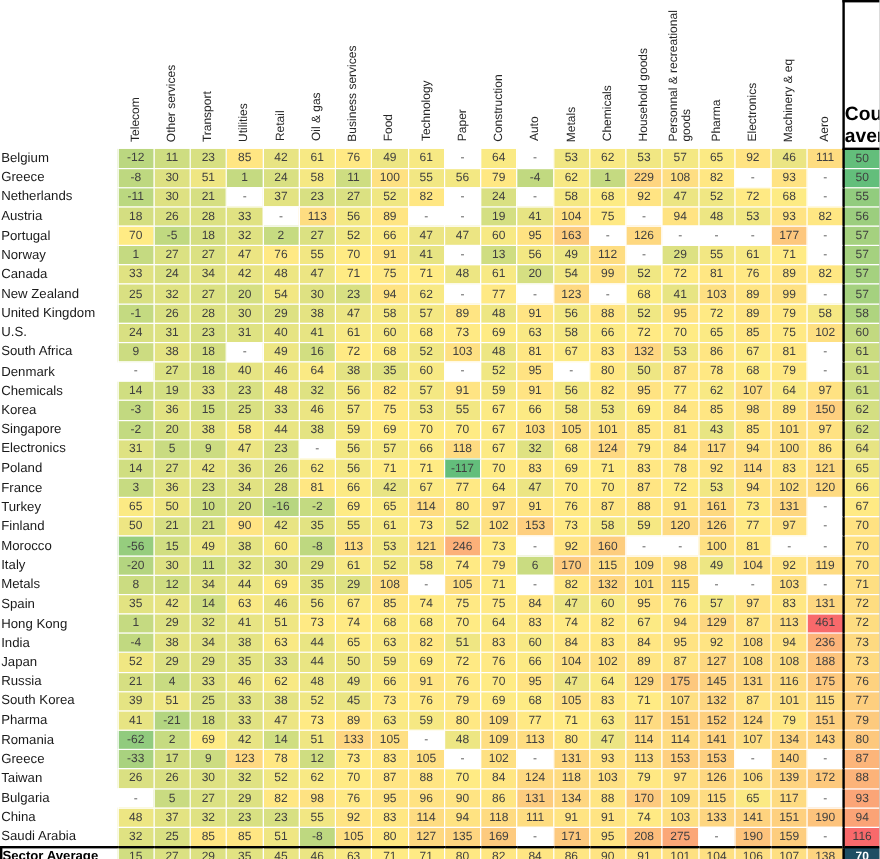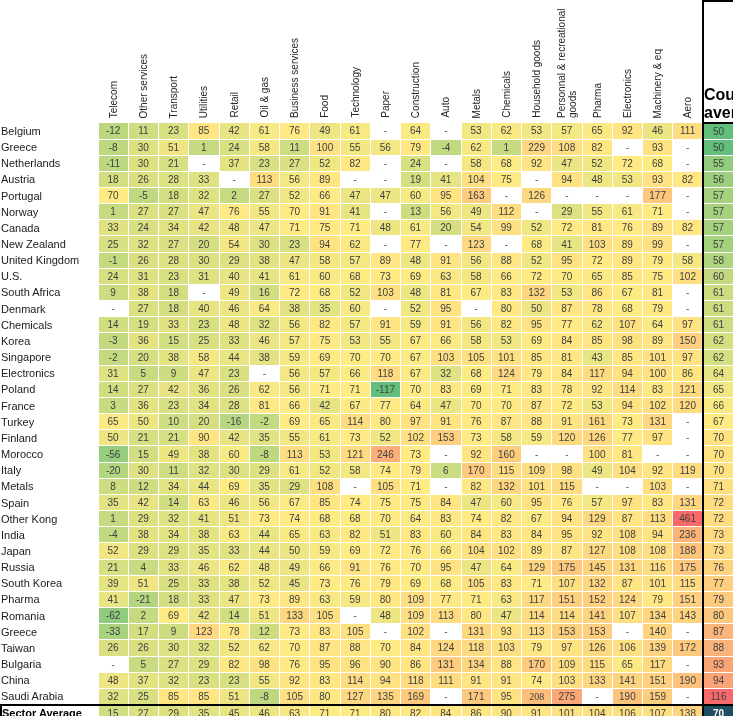--- a/index.html
+++ b/index.html
@@ -670,21 +670,21 @@
           <td class="cell" style="background: rgb(247, 233, 132);">60</td>
           <td class="cell" style="background: rgb(255, 227, 130);">95</td>
           <td class="cell" style="background: rgb(255, 233, 132);">76</td>
           <td class="cell" style="background: rgb(244, 232, 131);">57</td>
           <td class="cell" style="background: rgb(255, 226, 130);">97</td>
           <td class="cell" style="background: rgb(255, 231, 131);">83</td>
           <td class="cell" style="background: rgb(254, 215, 128);">131</td>
           <td class="cell avgcell" style="background: rgb(254, 221, 129);">72</td>
         </tr>
         <tr>
-          <td class="rowlabel">Other Kong</td>
+          <td class="rowlabel">Hong Kong</td>
           <td class="cell" style="background: rgb(197, 218, 129);">1</td>
           <td class="cell" style="background: rgb(221, 225, 130);">29</td>
           <td class="cell" style="background: rgb(223, 226, 130);">32</td>
           <td class="cell" style="background: rgb(231, 228, 131);">41</td>
           <td class="cell" style="background: rgb(239, 230, 131);">51</td>
           <td class="cell" style="background: rgb(255, 234, 132);">73</td>
           <td class="cell" style="background: rgb(255, 234, 132);">74</td>
           <td class="cell" style="background: rgb(253, 235, 132);">68</td>
           <td class="cell" style="background: rgb(253, 235, 132);">68</td>
           <td class="cell" style="background: rgb(255, 235, 132);">70</td>
@@ -949,21 +949,21 @@
           <td class="cell" style="background: rgb(239, 230, 131);">51</td>
           <td class="cell" style="background: rgb(190, 216, 128);">-8</td>
           <td class="cell" style="background: rgb(254, 223, 130);">105</td>
           <td class="cell" style="background: rgb(255, 232, 131);">80</td>
           <td class="cell" style="background: rgb(254, 216, 128);">127</td>
           <td class="cell" style="background: rgb(254, 213, 128);">135</td>
           <td class="cell" style="background: rgb(253, 202, 126);">169</td>
           <td class="cell dash" style="background: rgb(255, 255, 255);">-</td>
           <td class="cell" style="background: rgb(253, 201, 126);">171</td>
           <td class="cell" style="background: rgb(255, 227, 130);">95</td>
-          <td class="cell" style="background: rgb(253, 189, 123); font-family: Liberation Serif, serif;">208</td>
+          <td class="cell" style="background: rgb(253, 189, 123);">208</td>
           <td class="cell" style="background: rgb(251, 167, 119);">275</td>
           <td class="cell dash" style="background: rgb(255, 255, 255);">-</td>
           <td class="cell" style="background: rgb(253, 195, 124);">190</td>
           <td class="cell" style="background: rgb(253, 205, 126);">159</td>
           <td class="cell dash" style="background: rgb(255, 255, 255);">-</td>
           <td class="cell avgcell" style="background: rgb(248, 105, 107);">116</td>
         </tr>
         <tr class="footer">
           <td class="rowlabel">Sector Average</td>
           <td class="cell" style="background: rgb(209, 222, 129);">15</td>

